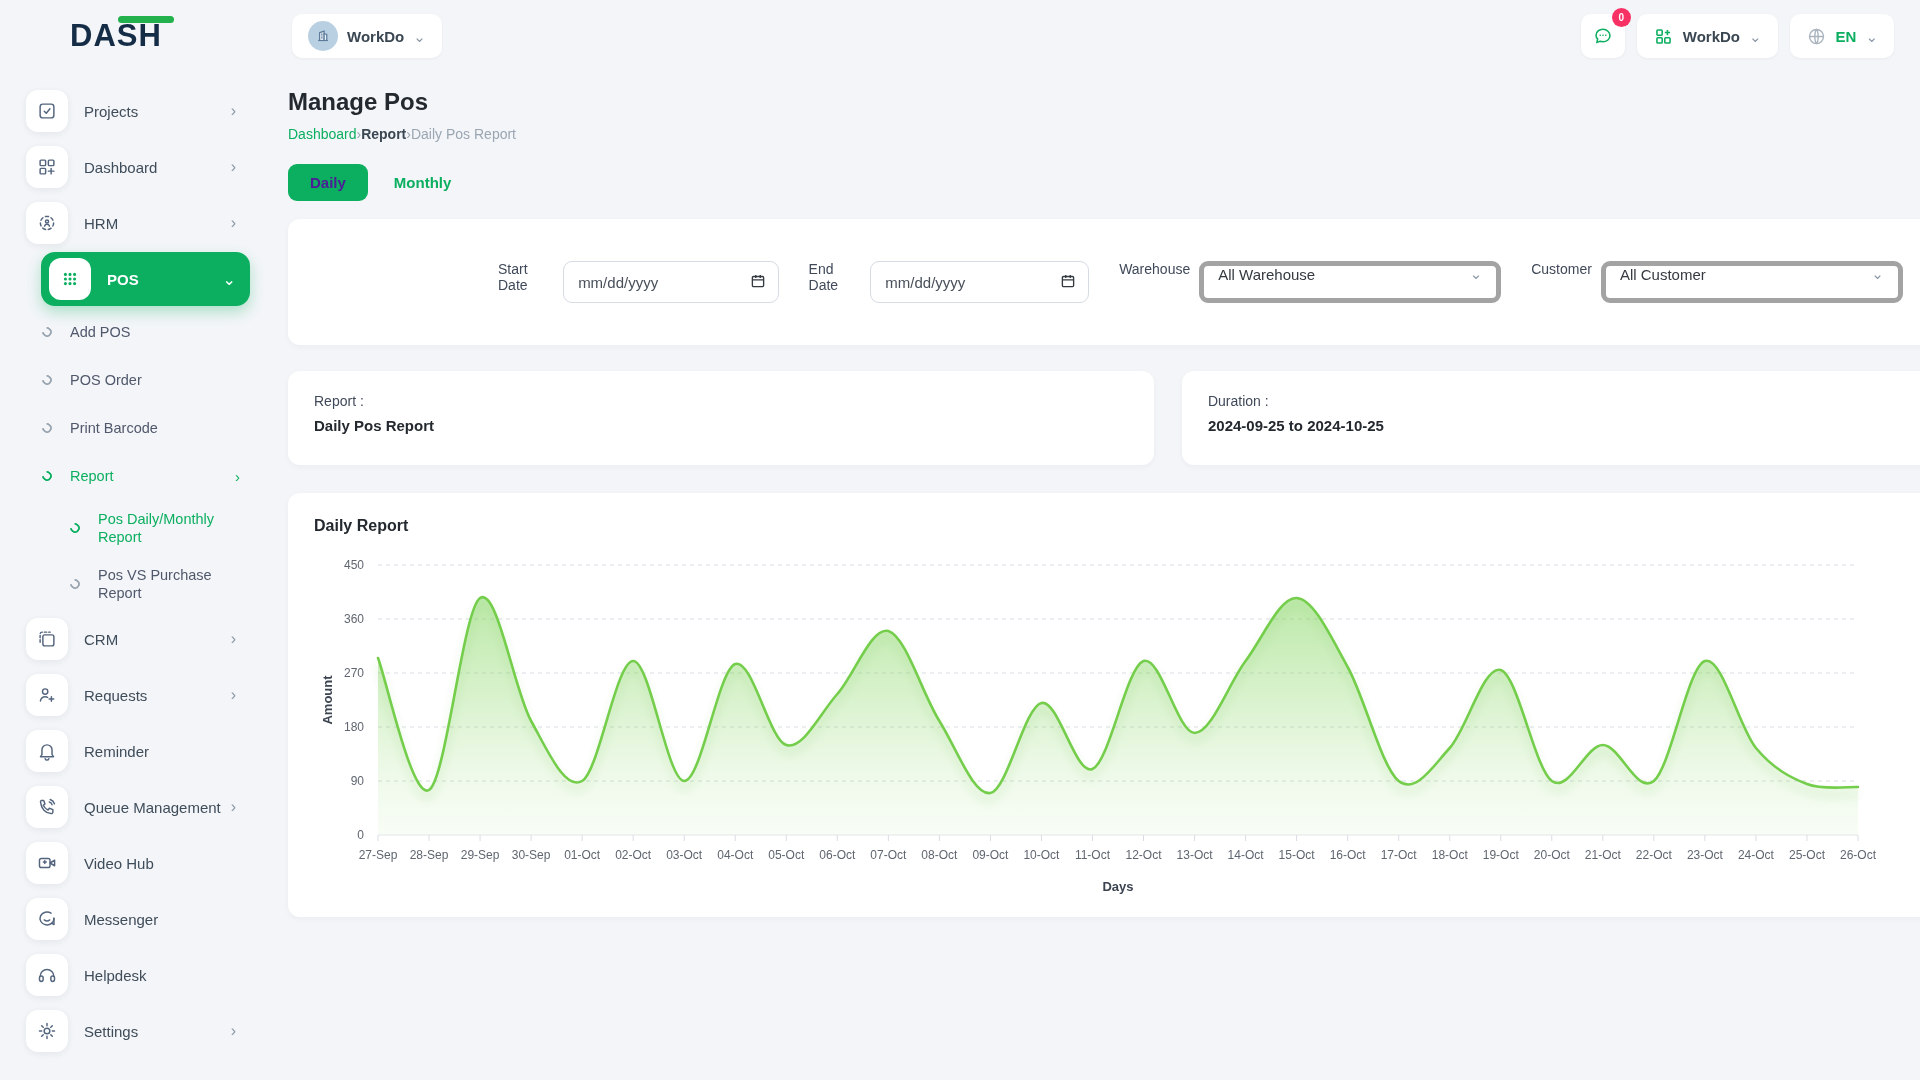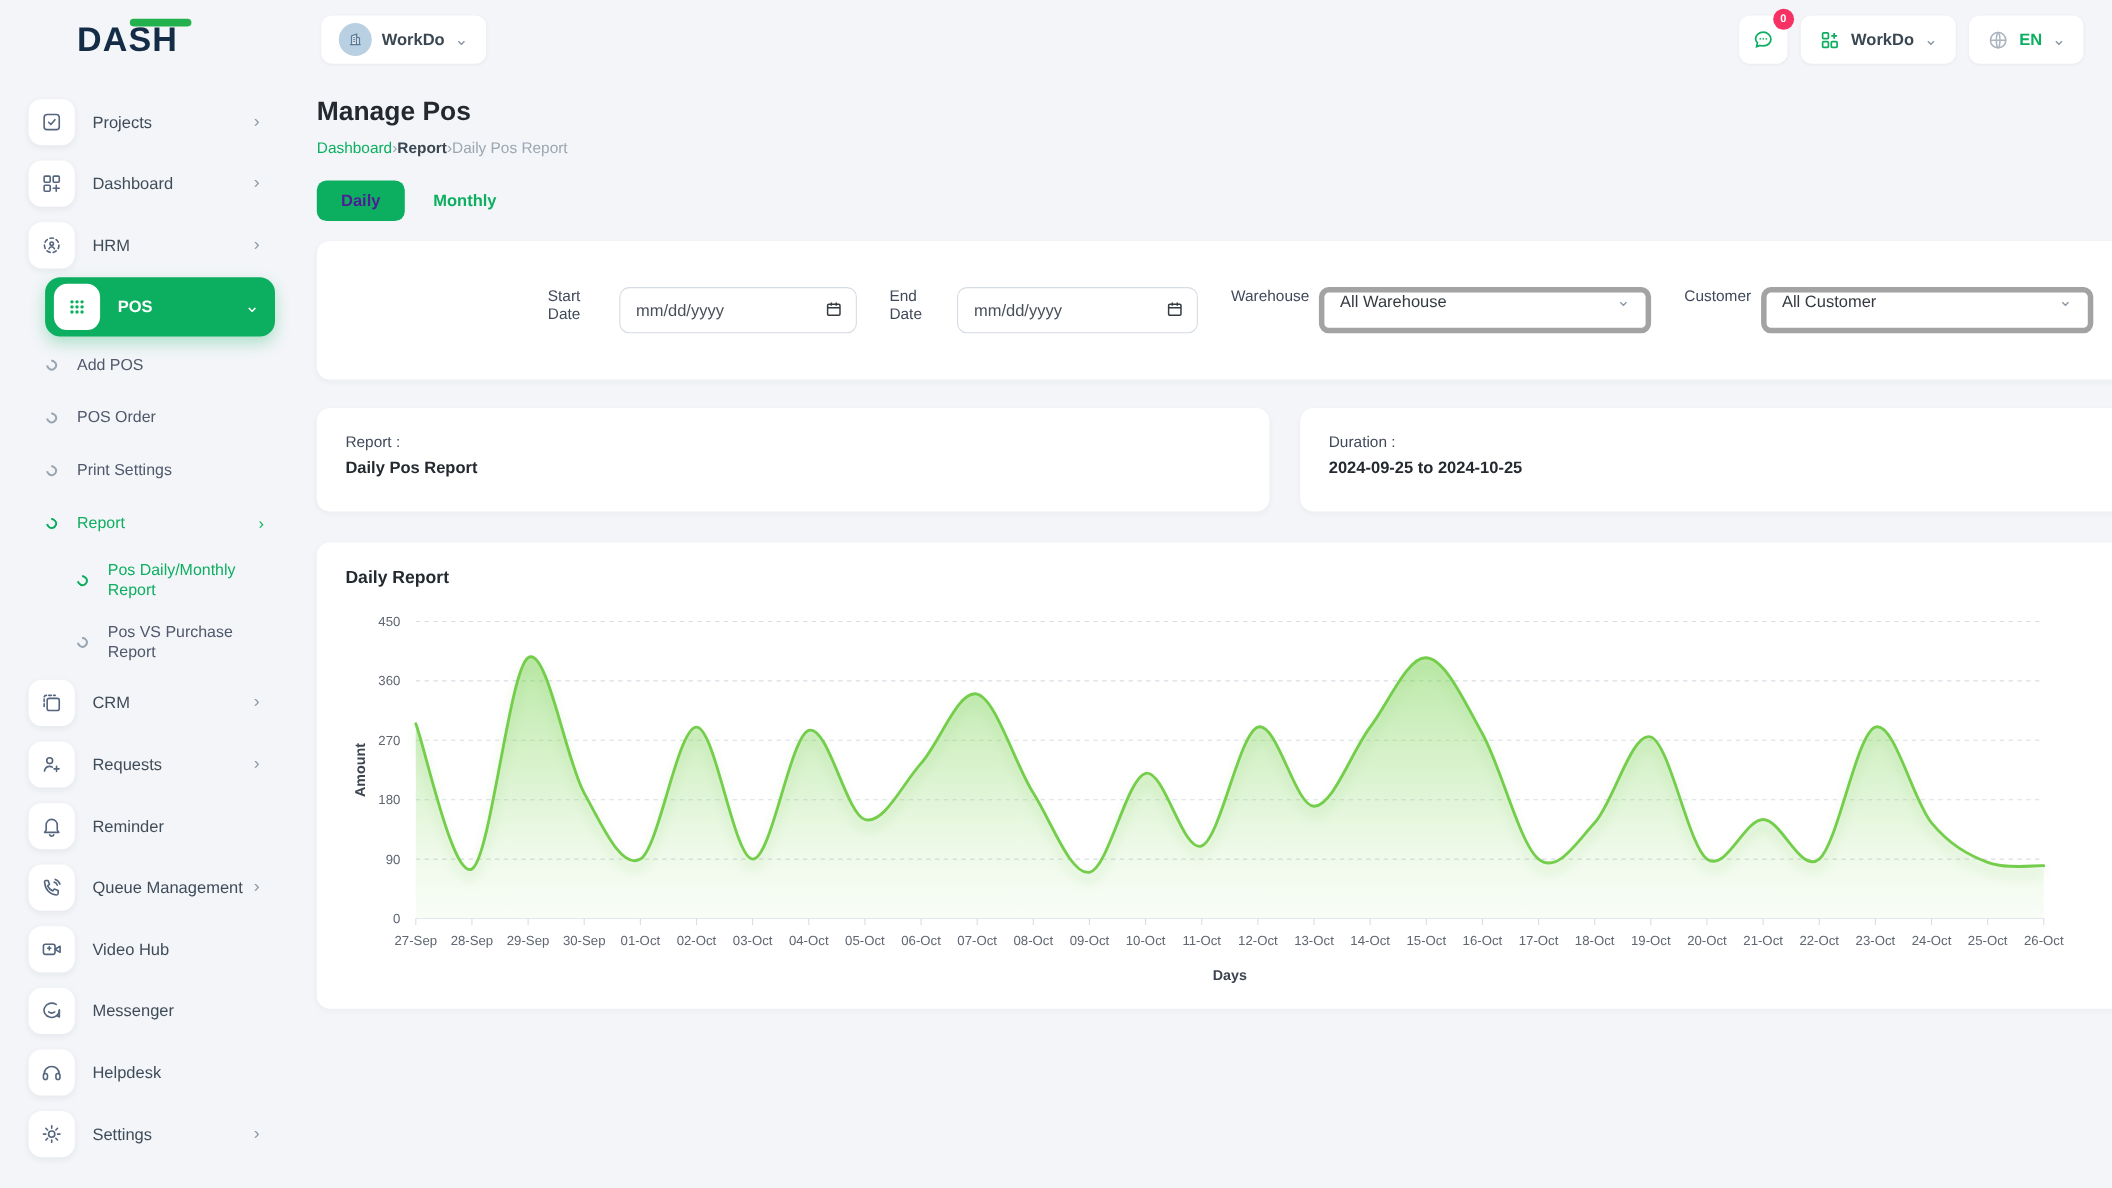--- a/index.html
+++ b/index.html
@@ -202,21 +202,21 @@
       <div class="s-sub">
         <span class="bullet"></span>
         <span class="lbl">Add POS</span>
       </div>
       <div class="s-sub">
         <span class="bullet"></span>
         <span class="lbl">POS Order</span>
       </div>
       <div class="s-sub">
         <span class="bullet"></span>
-        <span class="lbl">Print Settings</span>
+        <span class="lbl">Print Barcode</span>
       </div>
       <div class="s-sub green">
         <span class="bullet"></span>
         <span class="lbl">Report</span>
         <span class="chv">›</span>
       </div>
       <div class="s-sub lvl2 green">
         <span class="bullet"></span>
         <span class="lbl">Pos Daily/Monthly Report</span>
       </div>

